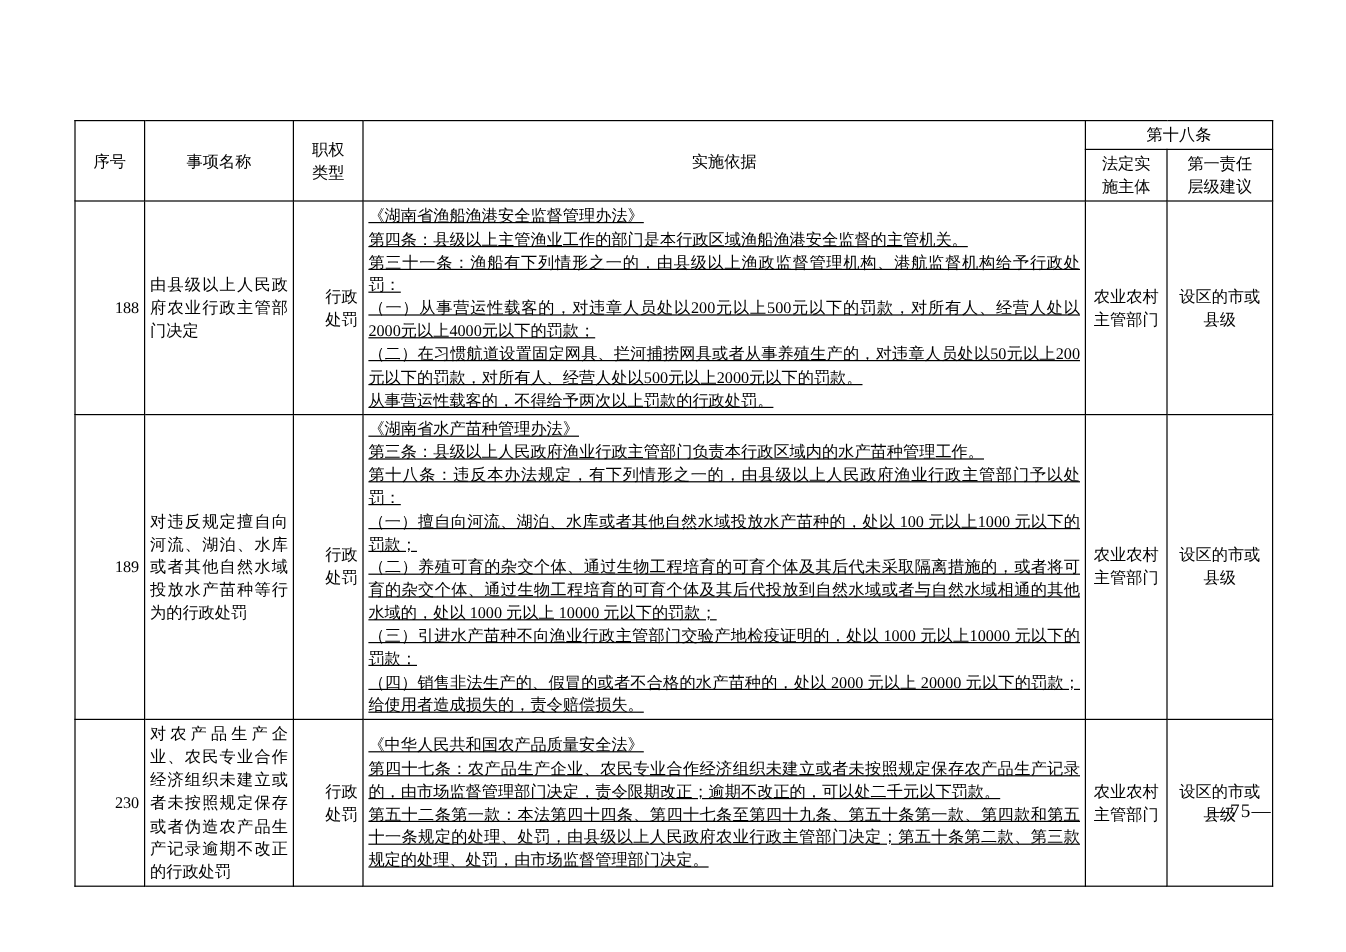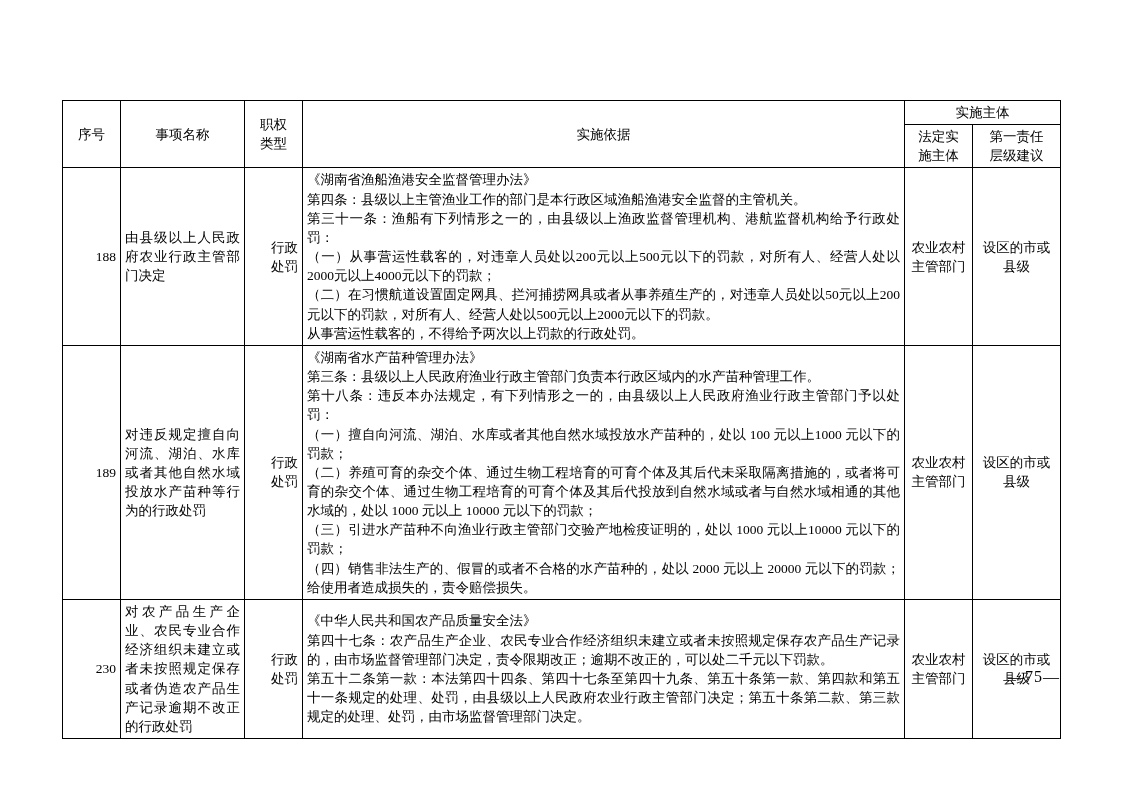--- a/index.html
+++ b/index.html
@@ -75,20 +75,21 @@
   td.type {
     text-align: right;
     font-size: 13.5px;
     line-height: 1.45;
   }
   td.basis {
     text-align: justify;
     font-size: 13.5px;
     line-height: 1.48;
     padding: 5px 7px;
+    text-decoration: underline;
   }
   td.basis p {
     margin: 0;
     text-indent: 0;
   }
   td.legal, td.level {
     text-align: center;
     font-size: 13.5px;
     line-height: 1.45;
   }
@@ -117,21 +118,21 @@
     </colgroup>
     <thead>
       <tr>
         <th rowspan="2" class="hdr-cell">序号</th>
         <th rowspan="2" class="hdr-cell">事项名称</th>
         <th rowspan="2" class="hdr-cell hdr-two-line">
           <div>职权</div>
           <div>类型</div>
         </th>
         <th rowspan="2" class="hdr-cell">实施依据</th>
-        <th colspan="2" class="hdr-subject">实施主体</th>
+        <th colspan="2" class="hdr-subject">第十八条</th>
       </tr>
       <tr>
         <th class="hdr-cell hdr-two-line">
           <div>法定实</div>
           <div>施主体</div>
         </th>
         <th class="hdr-cell hdr-two-line">
           <div>第一责任</div>
           <div>层级建议</div>
         </th>

